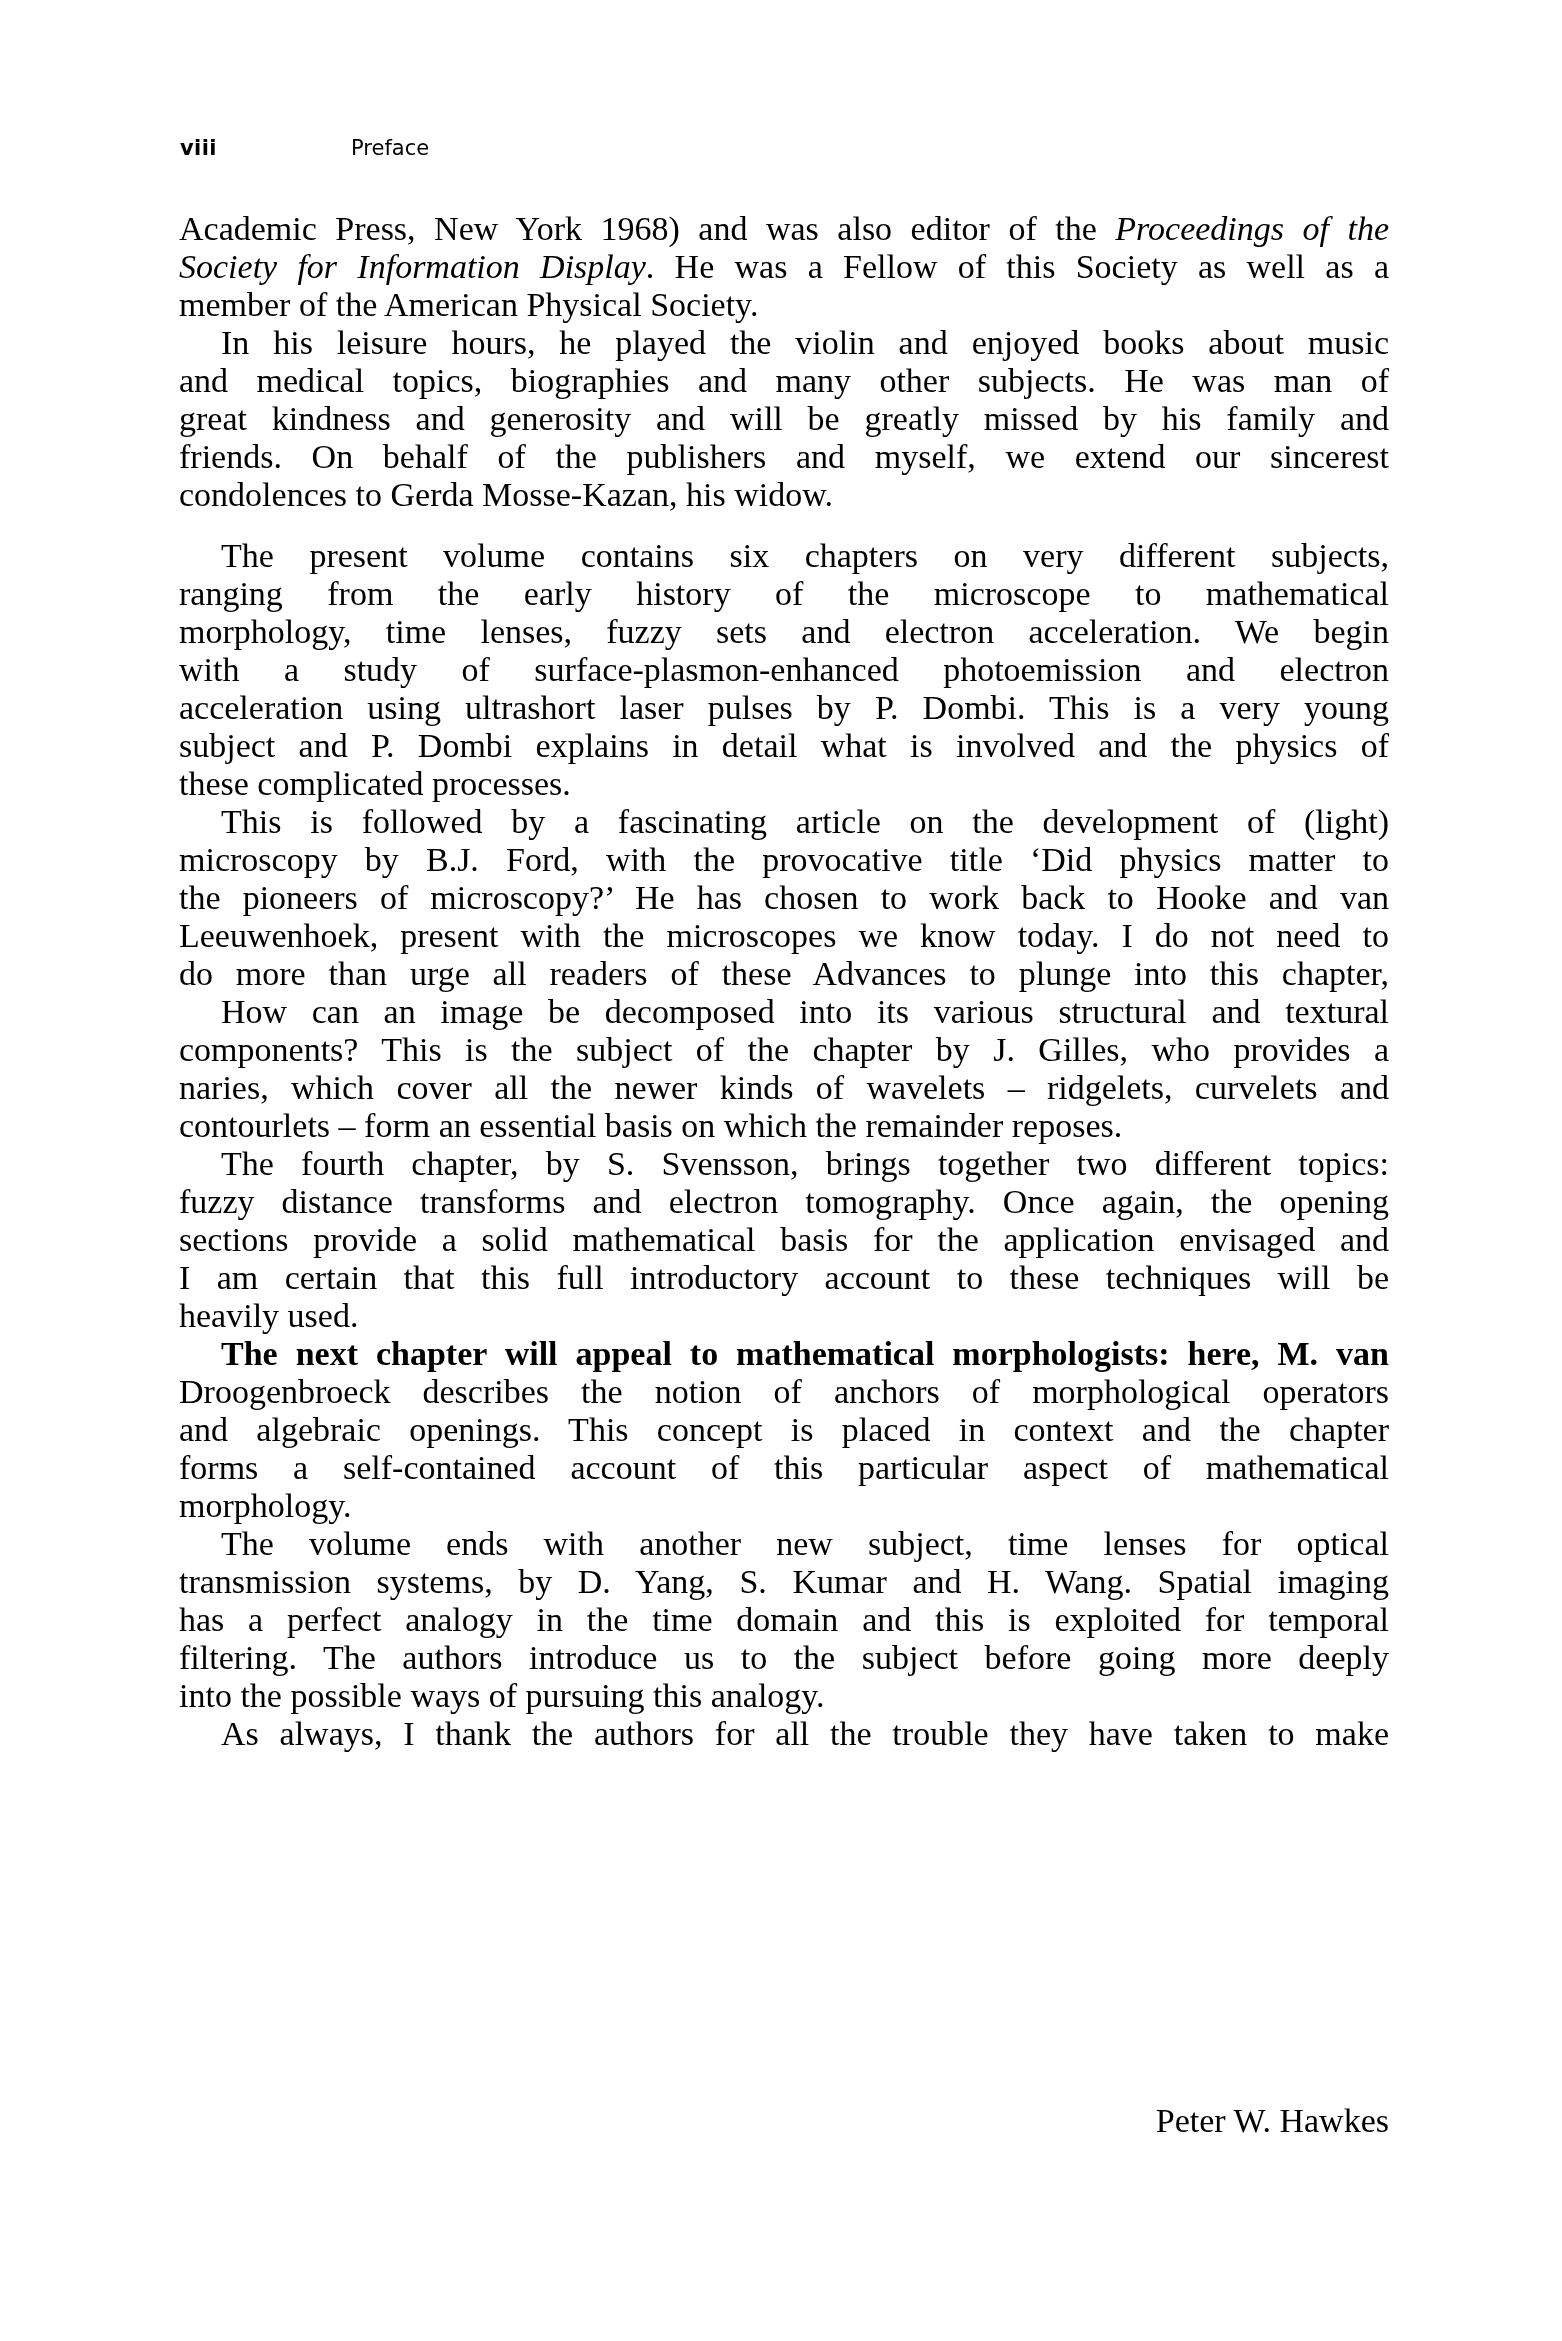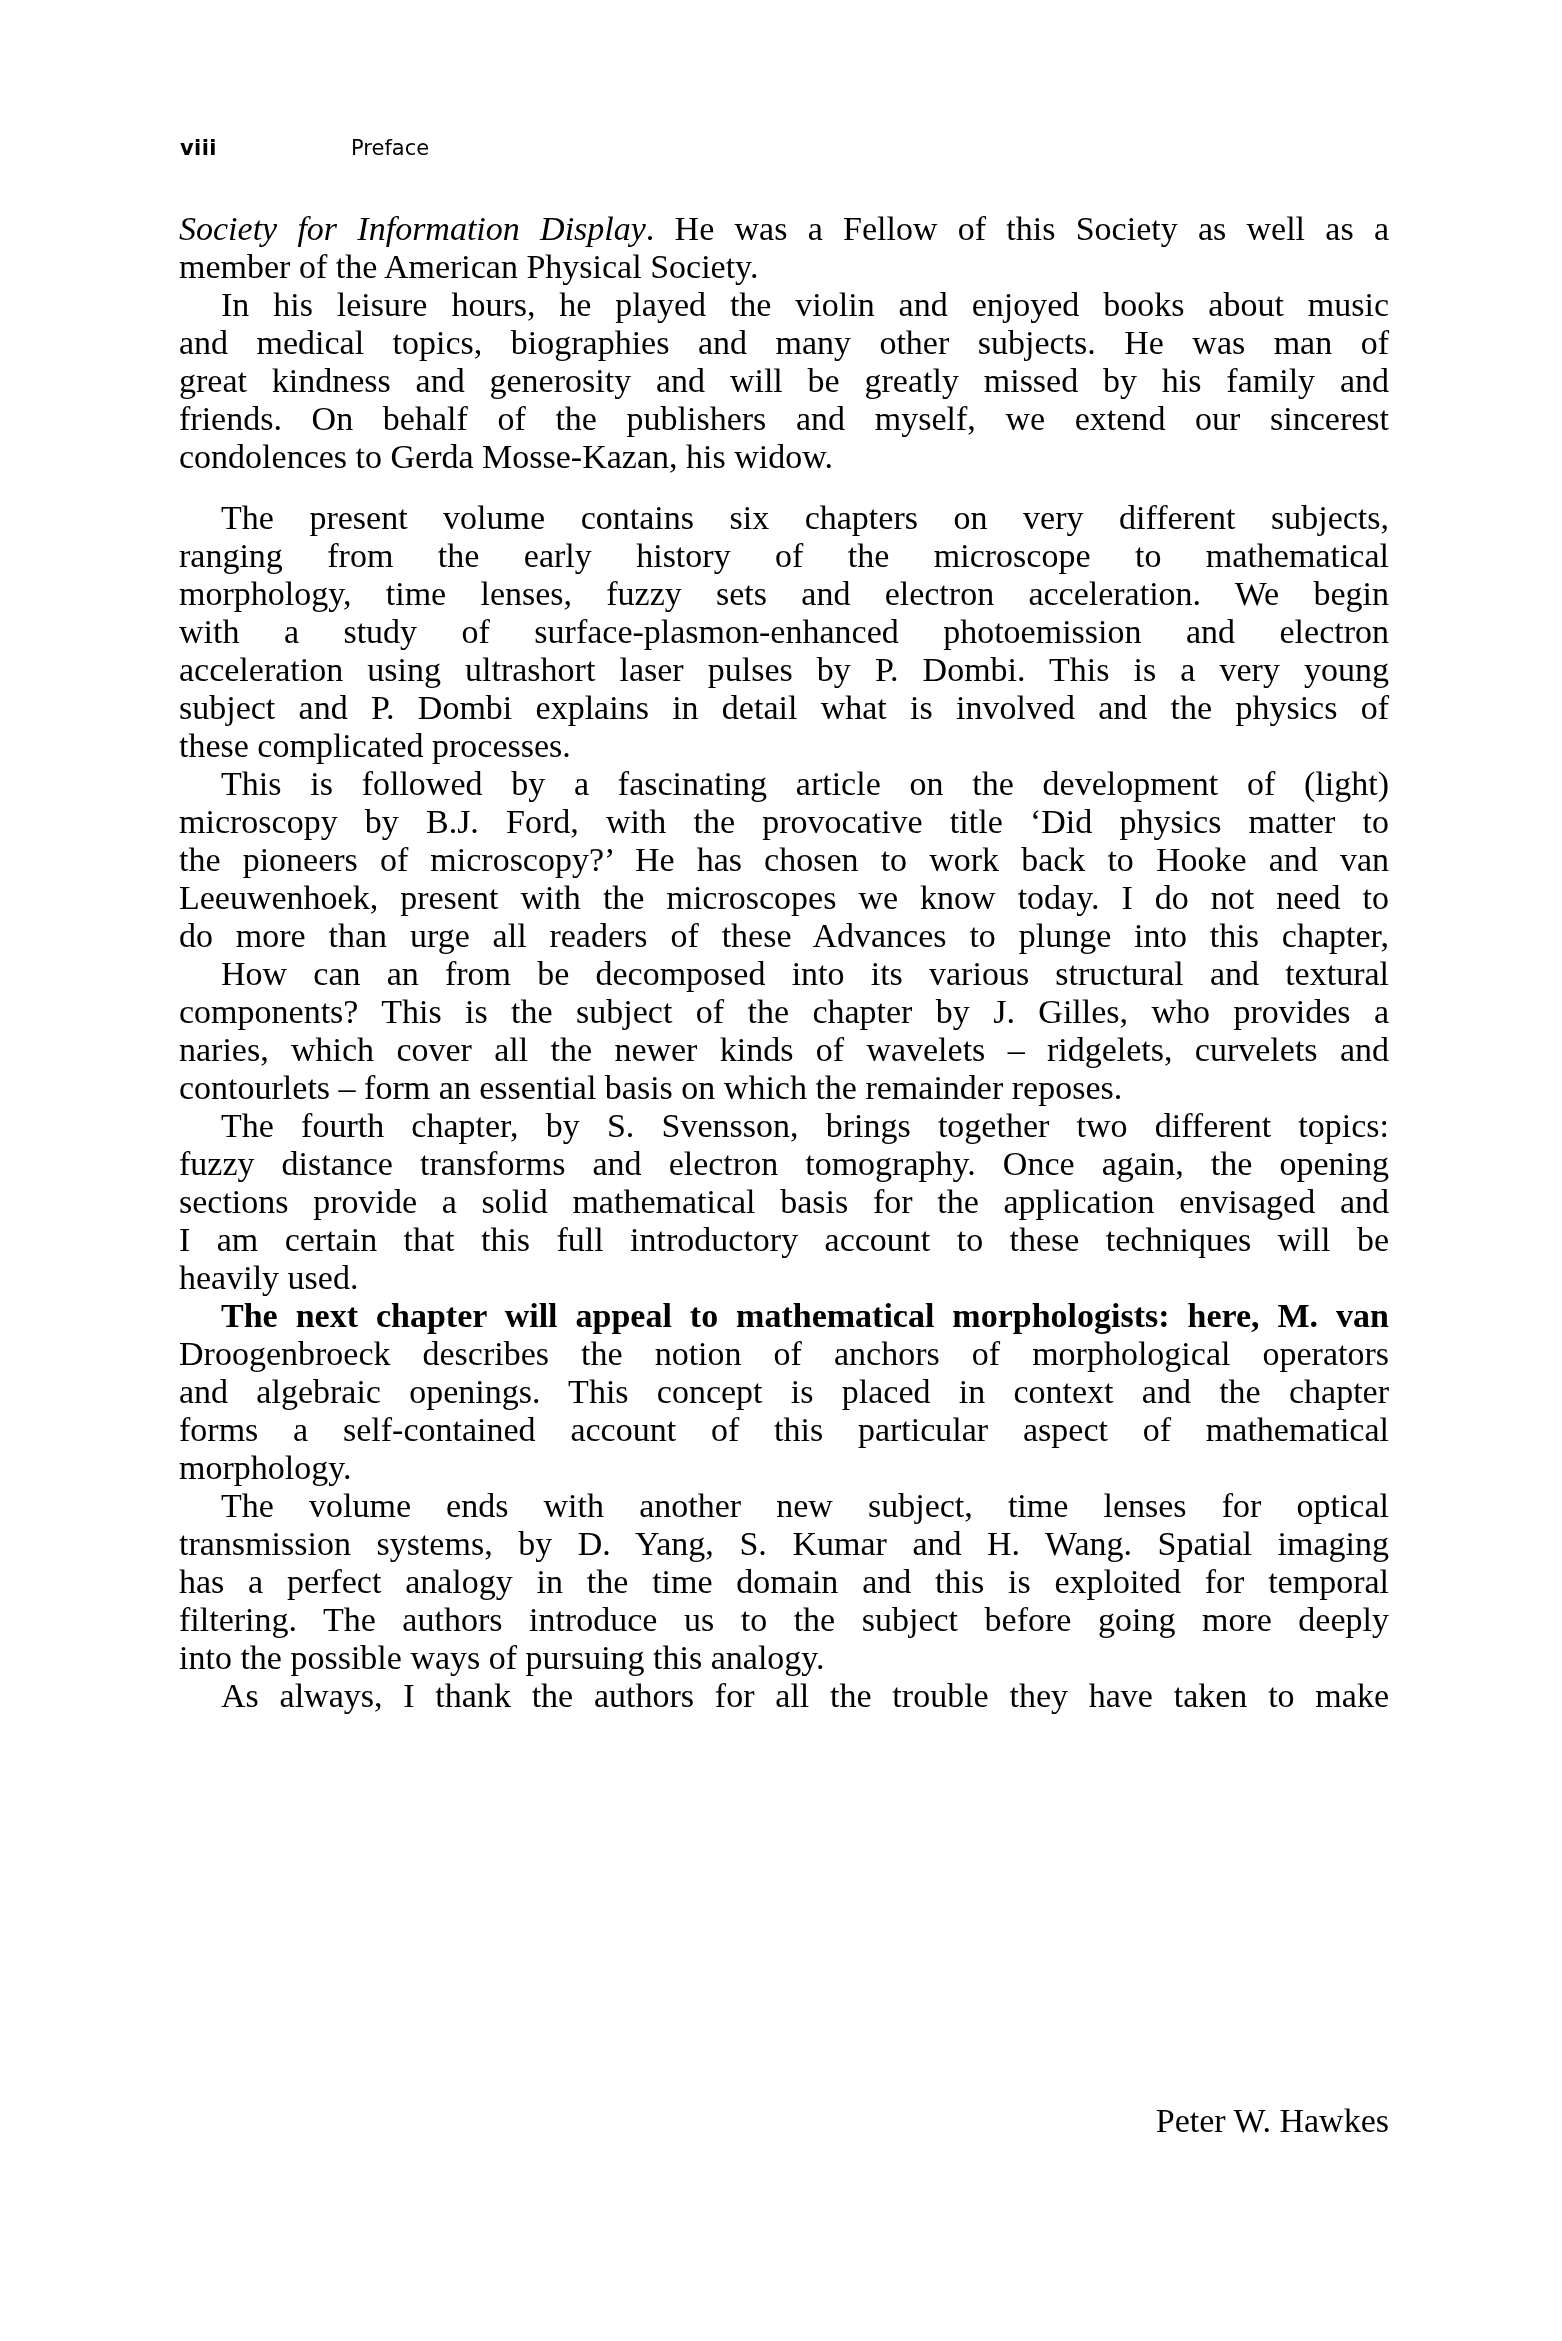--- a/index.html
+++ b/index.html
@@ -77,20 +77,21 @@
 </head>
 <body>
 
 <div class="running-head">
   <span class="folio">viii</span>
   <span class="running-title">Preface</span>
 </div>
 
 <div class="text-block" id="text-block">
     <div>
+      <span class="line"><span style="white-space: nowrap; word-spacing: 0px;"><span>Academic Press, New York 1968) and was also editor of the </span><em>Proceedings of the</em></span></span>
       <span class="line"><span style="white-space: nowrap; word-spacing: 0px;"><em>Society for Information Display</em><span>. He was a Fellow of this Society as well as a</span></span></span>
       <span class="line last"><span>member of the American Physical Society.</span></span>
     </div>
     <div>
       <span class="line indent"><span style="white-space: nowrap; word-spacing: 0px;"><span>In his leisure hours, he played the violin and enjoyed books about music</span></span></span>
       <span class="line"><span style="white-space: nowrap; word-spacing: 0px;"><span>and medical topics, biographies and many other subjects. He was man of</span></span></span>
       <span class="line"><span style="white-space: nowrap; word-spacing: 0px;"><span>great kindness and generosity and will be greatly missed by his family and</span></span></span>
       <span class="line"><span style="white-space: nowrap; word-spacing: 0px;"><span>friends. On behalf of the publishers and myself, we extend our sincerest</span></span></span>
       <span class="line last"><span>condolences to Gerda Mosse-Kazan, his widow.</span></span>
     </div>
@@ -104,21 +105,21 @@
       <span class="line last"><span>these complicated processes.</span></span>
     </div>
     <div>
       <span class="line indent"><span style="white-space: nowrap; word-spacing: 0px;"><span>This is followed by a fascinating article on the development of (light)</span></span></span>
       <span class="line"><span style="white-space: nowrap; word-spacing: 0px;"><span>microscopy by B.J. Ford, with the provocative title ‘Did physics matter to</span></span></span>
       <span class="line"><span style="white-space: nowrap; word-spacing: 0px;"><span>the pioneers of microscopy?’ He has chosen to work back to Hooke and van</span></span></span>
       <span class="line"><span style="white-space: nowrap; word-spacing: 0px;"><span>Leeuwenhoek, present with the microscopes we know today. I do not need to</span></span></span>
       <span class="line"><span style="white-space: nowrap; word-spacing: 0px;"><span>do more than urge all readers of these Advances to plunge into this chapter,</span></span></span>
     </div>
     <div>
-      <span class="line indent"><span style="white-space: nowrap; word-spacing: 0px;"><span>How can an from be decomposed into its various structural and textural</span></span></span>
+      <span class="line indent"><span style="white-space: nowrap; word-spacing: 0px;"><span>How can an image be decomposed into its various structural and textural</span></span></span>
       <span class="line"><span style="white-space: nowrap; word-spacing: 0px;"><span>components? This is the subject of the chapter by J. Gilles, who provides a</span></span></span>
       <span class="line"><span style="white-space: nowrap; word-spacing: 0px;"><span>naries, which cover all the newer kinds of wavelets – ridgelets, curvelets and</span></span></span>
       <span class="line last"><span>contourlets – form an essential basis on which the remainder reposes.</span></span>
     </div>
     <div>
       <span class="line indent"><span style="white-space: nowrap; word-spacing: 0px;"><span>The fourth chapter, by S. Svensson, brings together two different topics:</span></span></span>
       <span class="line"><span style="white-space: nowrap; word-spacing: 0px;"><span>fuzzy distance transforms and electron tomography. Once again, the opening</span></span></span>
       <span class="line"><span style="white-space: nowrap; word-spacing: 0px;"><span>sections provide a solid mathematical basis for the application envisaged and</span></span></span>
       <span class="line"><span style="white-space: nowrap; word-spacing: 0px;"><span>I am certain that this full introductory account to these techniques will be</span></span></span>
       <span class="line last"><span>heavily used.</span></span>

